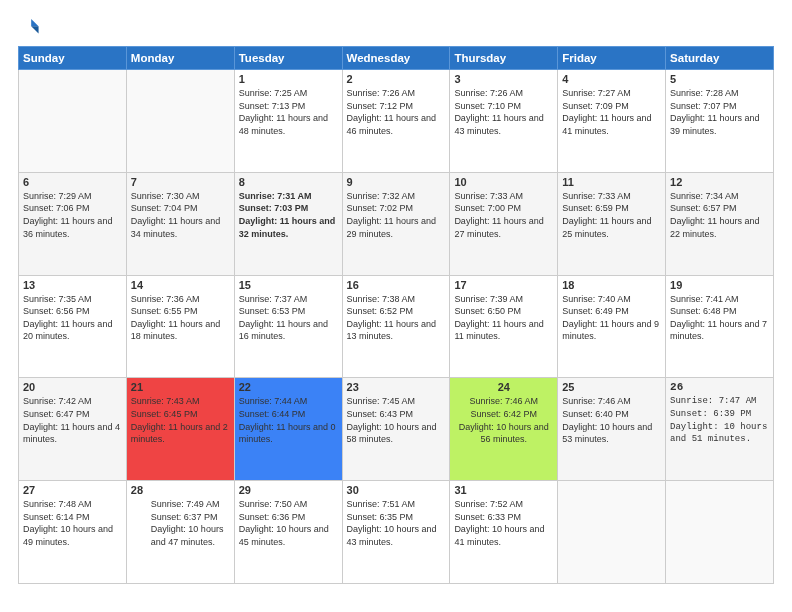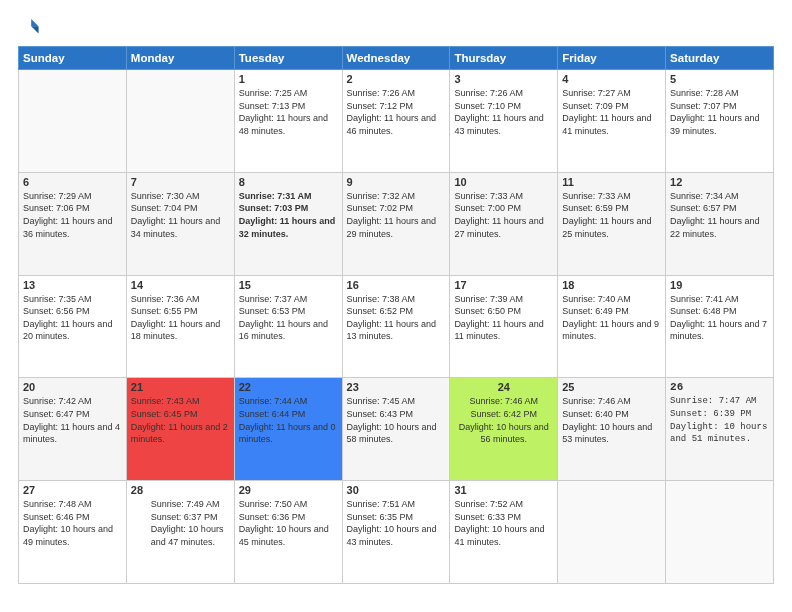--- a/index.html
+++ b/index.html
@@ -294,21 +294,21 @@
             <span class="day-num">26</span>
             <div class="day-info" style="white-space: pre-line;">Sunrise: 7:47 AM
 Sunset: 6:39 PM
 Daylight: 10 hours and 51 minutes.</div>
           </td>
         </tr>
         <tr>
           <td>
             <span class="day-num">27</span>
             <div class="day-info" style="white-space: pre-line;">Sunrise: 7:48 AM
-Sunset: 6:46 PM
+Sunset: 6:14 PM
 Daylight: 10 hours and 49 minutes.</div>
           </td>
           <td>
             <span class="day-num">28</span>
             <div class="day-info" style="white-space: pre-line; margin-left: 20px;">Sunrise: 7:49 AM
 Sunset: 6:37 PM
 Daylight: 10 hours and 47 minutes.</div>
           </td>
           <td>
             <span class="day-num">29</span>

